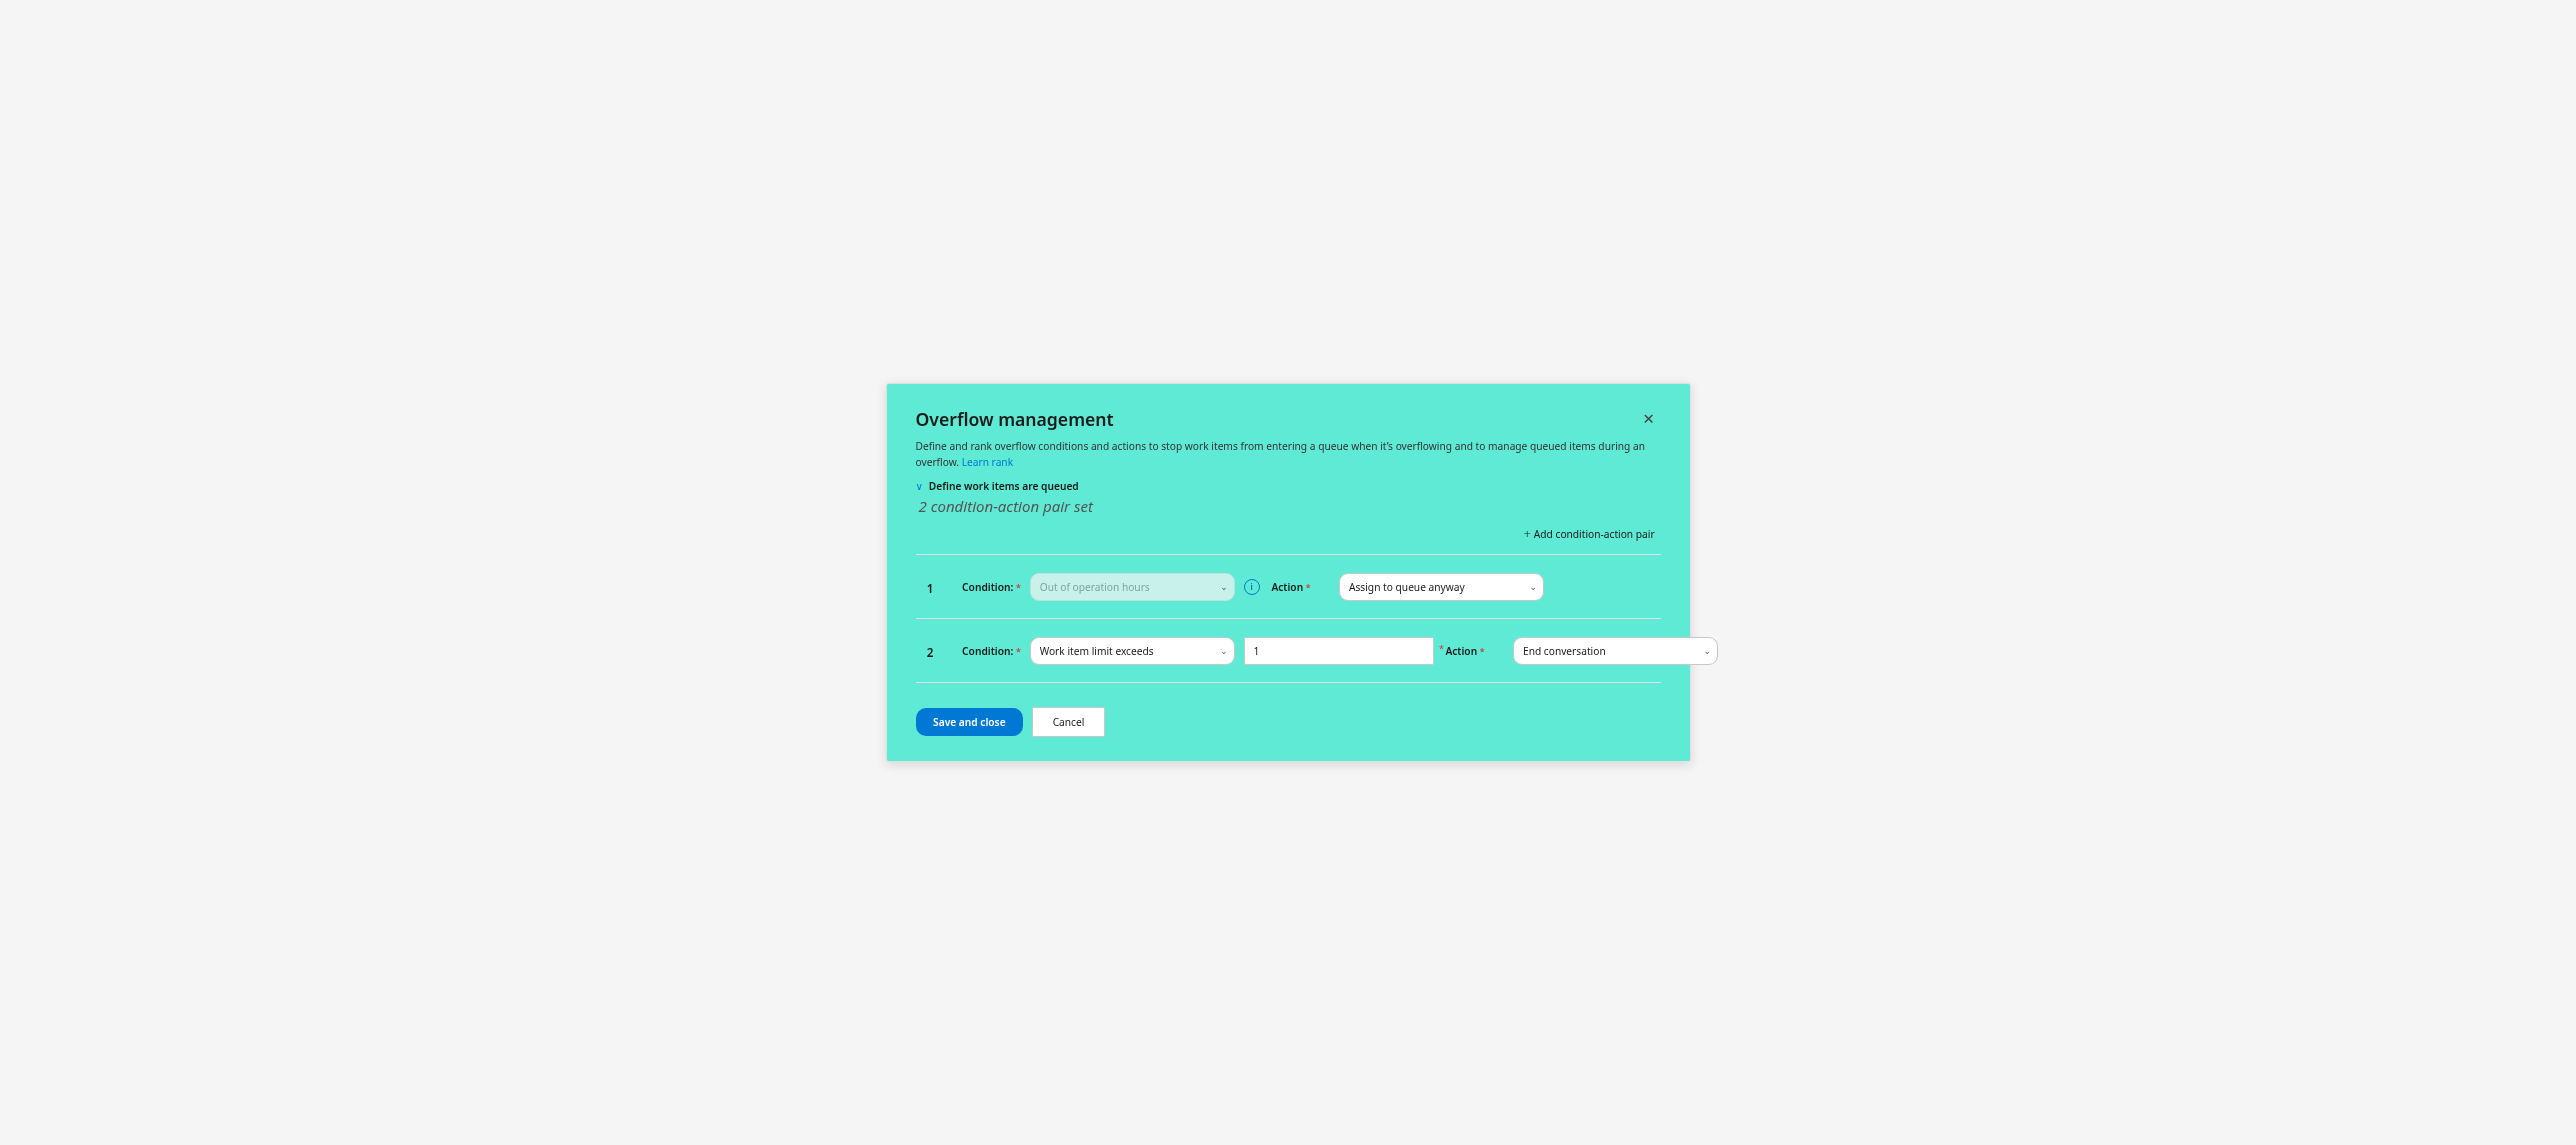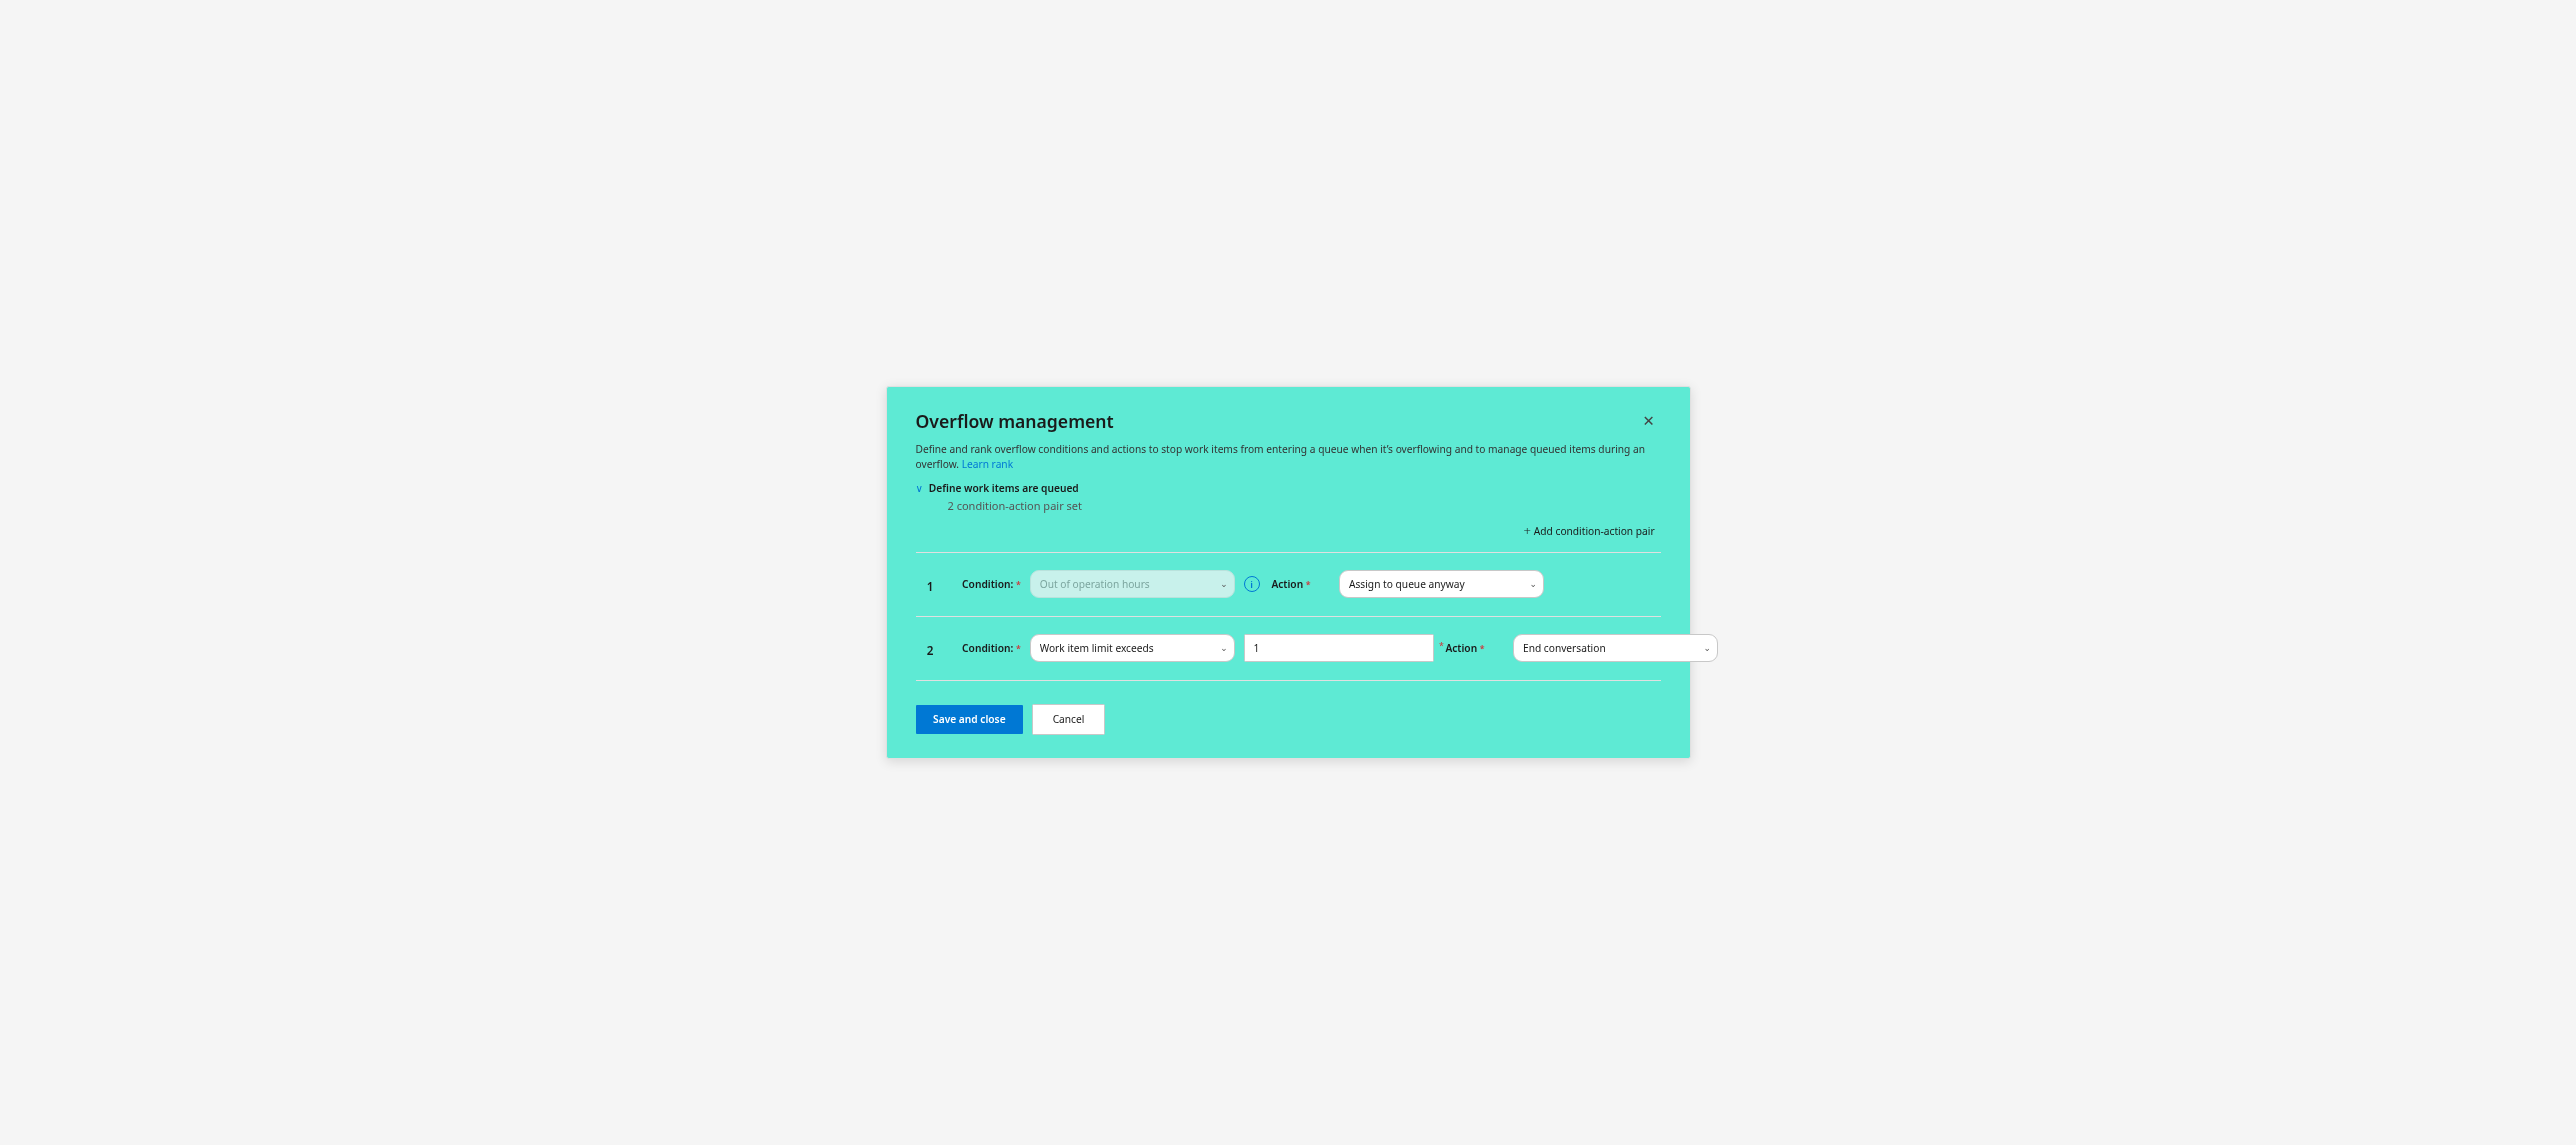--- a/index.html
+++ b/index.html
@@ -79,24 +79,25 @@
       font-size: 10.2px;
     }
 
     .section-title {
       font-size: 10.2px;
       font-weight: 600;
       color: #1a1a1a;
     }
 
     .section-subtitle {
-      font-size: 11px;
+      font-size: 15px;
       color: #555;
-      margin-left: 32px;
+      margin-left: 3px;
       margin-bottom: 5.9px;
+      font-style: italic;
     }
 
     .add-pair-row {
       display: flex;
       justify-content: flex-end;
       align-items: center;
       padding-bottom: 8.8px;
       border-bottom: 0.7px solid #e0e0e0;
       margin-bottom: 0;
     }
@@ -240,21 +241,21 @@
       align-items: center;
       gap: 8.8px;
       margin-top: 23.4px;
       padding-top: 0;
     }
 
     .btn-primary {
       background: #0078d4;
       color: #ffffff;
       border: none;
-      border-radius: 1px;
+      border-radius: 10px;
       padding: 7.3px 17.6px;
       font-size: 10.2px;
       font-weight: 600;
       cursor: pointer;
       min-width: 102px;
     }
 
     .btn-secondary {
       background: #ffffff;
       color: #1a1a1a;

